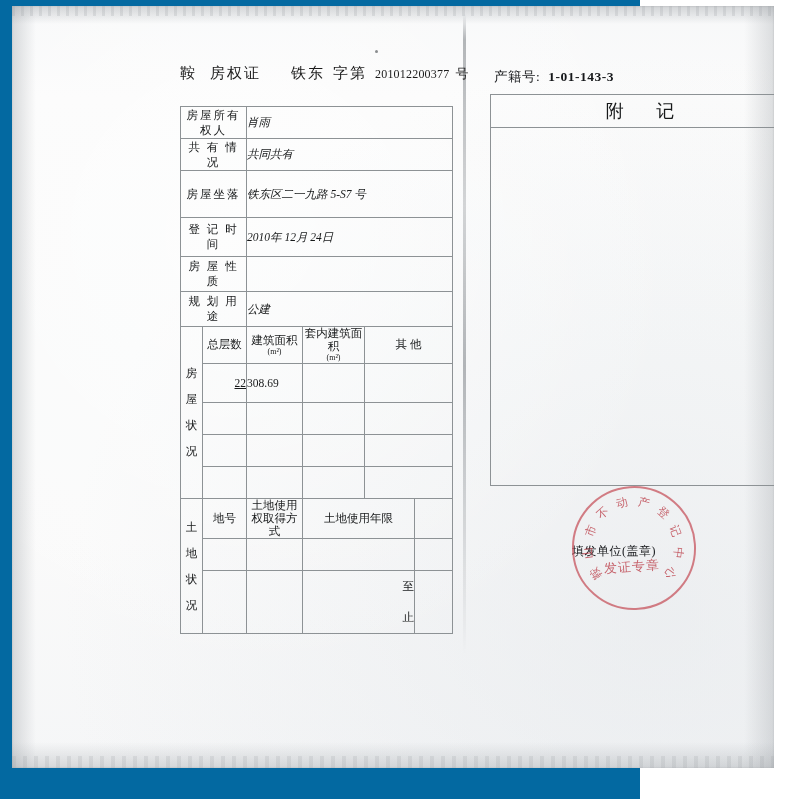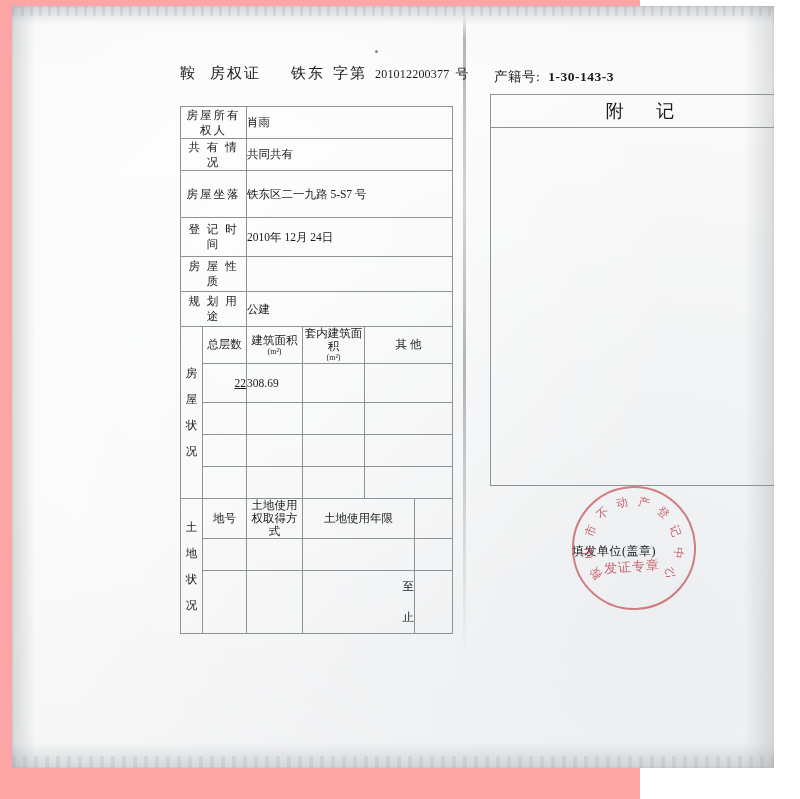--- a/index.html
+++ b/index.html
@@ -10,21 +10,21 @@
   body {
     width: 800px;
     height: 799px;
     font-family: "Liberation Serif", serif;
     overflow: hidden;
   }
   #page {
     position: relative;
     width: 640px;
     height: 799px;
-    background: #fca5a5;
+    background: #0369a1;
   }
   
   #sheet {
     position: absolute;
     left: 12px;
     top: 6px;
     width: 762px;
     height: 762px;
     background:
       linear-gradient(180deg, #f7f8f9 0%, #fbfbfb 12%, #f9fafa 45%, #fafafa 70%, #f5f6f7 100%);
@@ -119,20 +119,21 @@
     text-align: center;
     letter-spacing: 2px;
     font-size: 11px;
     color: #1a1c1e;
     margin-top: 20px;
   }
   .val {
     padding-left: 10px;
     font-size: 12.5px;
     color: #0f1112;
+    font-style: italic;
   }
   .val-strong { font-size: 13px; }
 
   
   .vert-lbl {
     width: 22px;
     text-align: center;
     font-size: 11px;
     line-height: 26px;
     letter-spacing: 0;
@@ -404,21 +405,21 @@
         <td class="cell-c" style="height:22px; border-top:none"></td>
         <td class="cell-c" style="border-top:none"></td>
         <td class="zhi-zhi" colspan="2" style="border-top:none">止</td>
         <td class="cell-c" style="border-top:none"></td>
       </tr>
     </tbody>
       </table>
 
     <div class="r-title">
       <span>产籍号:</span>
-      <span style="margin-left:4px; font-weight:bold">1-30-143-3</span>
+      <span style="margin-left:4px; font-weight:bold">1-01-143-3</span>
     </div>
 
     <div class="r-box">
       <div class="r-head">
         <span class="r-head-text">附        记</span>
       </div>
     </div>
 
     <div class="fill-line">填发单位(盖章)</div>
 

